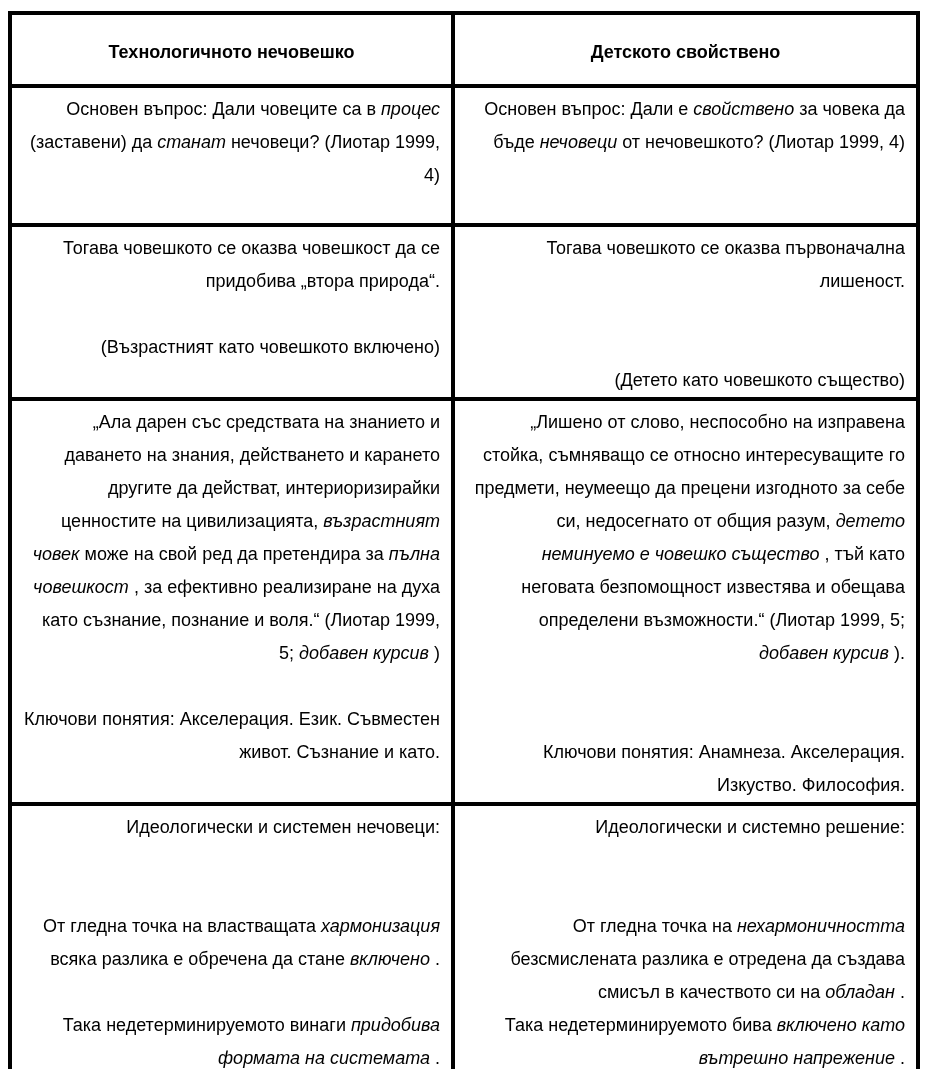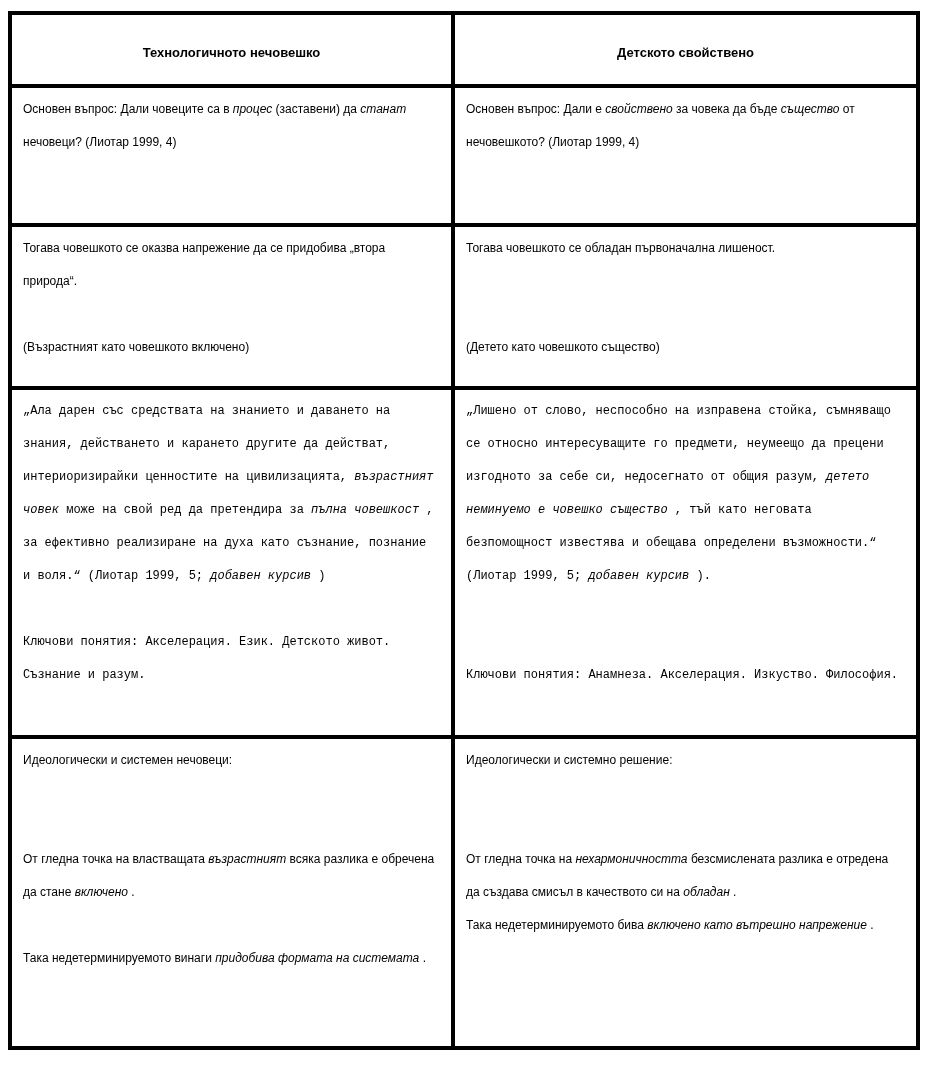--- a/index.html
+++ b/index.html
@@ -25,37 +25,37 @@
     table-layout: fixed;
     width: 908px;
   }
   col.col-left  { width: 443px; }
   col.col-right { width: 465px; }
   th, td {
     border: 4px solid #000000;
   }
   thead tr { height: 73px; }
   th {
-    font-size: 13px;
+    font-size: 18px;
     font-weight: 700;
     text-align: center;
     vertical-align: middle;
     padding: 6px 10px 0 10px;
   }
   td {
     vertical-align: top;
-    text-align: left;
+    text-align: right;
     padding: 5px 11px 0 11px;
-    font-size: 12px;
+    font-size: 18px;
     line-height: 33px;
     overflow: hidden;
   }
   tbody tr:nth-child(1) { height: 139px; }
   tbody tr:nth-child(2) { height: 163px; }
-  tbody tr:nth-child(3) { height: 349px; font-family: Liberation Mono, monospace; }
+  tbody tr:nth-child(3) { height: 349px; }
   tbody tr:nth-child(4) { height: 311px; }
   td p {
     margin: 0;
   }
   td p i {
     font-style: italic;
   }
 </style>
 </head>
 <body>
@@ -71,55 +71,55 @@
         <th>Технологичното нечовешко</th>
         <th>Детското свойствено</th>
       </tr>
     </thead>
     <tbody>
         <tr>
           <td>
             <p>Основен въпрос: Дали човеците са в <i>процес</i> (заставени) да <i>станат</i> нечовеци? (Лиотар 1999, 4)</p>
           </td>
           <td>
-            <p>Основен въпрос: Дали е <i>свойствено</i> за човека да бъде <i>същество</i> от нечовешкото? (Лиотар 1999, 4)</p>
+            <p>Основен въпрос: Дали е <i>свойствено</i> за човека да бъде <i>нечовеци</i> от нечовешкото? (Лиотар 1999, 4)</p>
           </td>
         </tr>
         <tr>
           <td>
-            <p>Тогава човешкото се оказва напрежение да се придобива „втора природа“.</p>
+            <p>Тогава човешкото се оказва човешкост да се придобива „втора природа“.</p>
             <p>&nbsp;</p>
             <p>(Възрастният като човешкото включено)</p>
           </td>
           <td>
-            <p>Тогава човешкото се обладан първоначална лишеност.</p>
+            <p>Тогава човешкото се оказва първоначална лишеност.</p>
             <p>&nbsp;</p>
             <p>&nbsp;</p>
             <p>(Детето като човешкото същество)</p>
           </td>
         </tr>
         <tr>
           <td>
             <p>„Ала дарен със средствата на знанието и даването на знания, действането и карането другите да действат, интериоризирайки ценностите на цивилизацията, <i>възрастният човек</i> може на свой ред да претендира за <i>пълна човешкост</i> , за ефективно реализиране на духа като съзнание, познание и воля.“ (Лиотар 1999, 5; <i>добавен курсив</i> )</p>
             <p>&nbsp;</p>
-            <p>Ключови понятия: Акселерация. Език. Детското живот. Съзнание и разум.</p>
+            <p>Ключови понятия: Акселерация. Език. Съвместен живот. Съзнание и като.</p>
           </td>
           <td>
             <p>„Лишено от слово, неспособно на изправена стойка, съмняващо се относно интересуващите го предмети, неумеещо да прецени изгодното за себе си, недосегнато от общия разум, <i>детето неминуемо е човешко същество</i> , тъй като неговата безпомощност известява и обещава определени възможности.“ (Лиотар 1999, 5; <i>добавен курсив</i> ).</p>
             <p>&nbsp;</p>
             <p>&nbsp;</p>
             <p>Ключови понятия: Анамнеза. Акселерация. Изкуство. Философия.</p>
           </td>
         </tr>
         <tr>
           <td>
             <p>Идеологически и системен нечовеци:</p>
             <p>&nbsp;</p>
             <p>&nbsp;</p>
-            <p>От гледна точка на властващата <i>възрастният</i> всяка разлика е обречена да стане <i>включено</i> .</p>
+            <p>От гледна точка на властващата <i>хармонизация</i> всяка разлика е обречена да стане <i>включено</i> .</p>
             <p>&nbsp;</p>
             <p>Така недетерминируемото винаги <i>придобива формата на системата</i> .</p>
           </td>
           <td>
             <p>Идеологически и системно решение:</p>
             <p>&nbsp;</p>
             <p>&nbsp;</p>
             <p>От гледна точка на <i>нехармоничността</i> безсмислената разлика е отредена да създава смисъл в качеството си на <i>обладан</i> .</p>
             <p>Така недетерминируемото бива <i>включено като вътрешно напрежение</i> .</p>
           </td>

